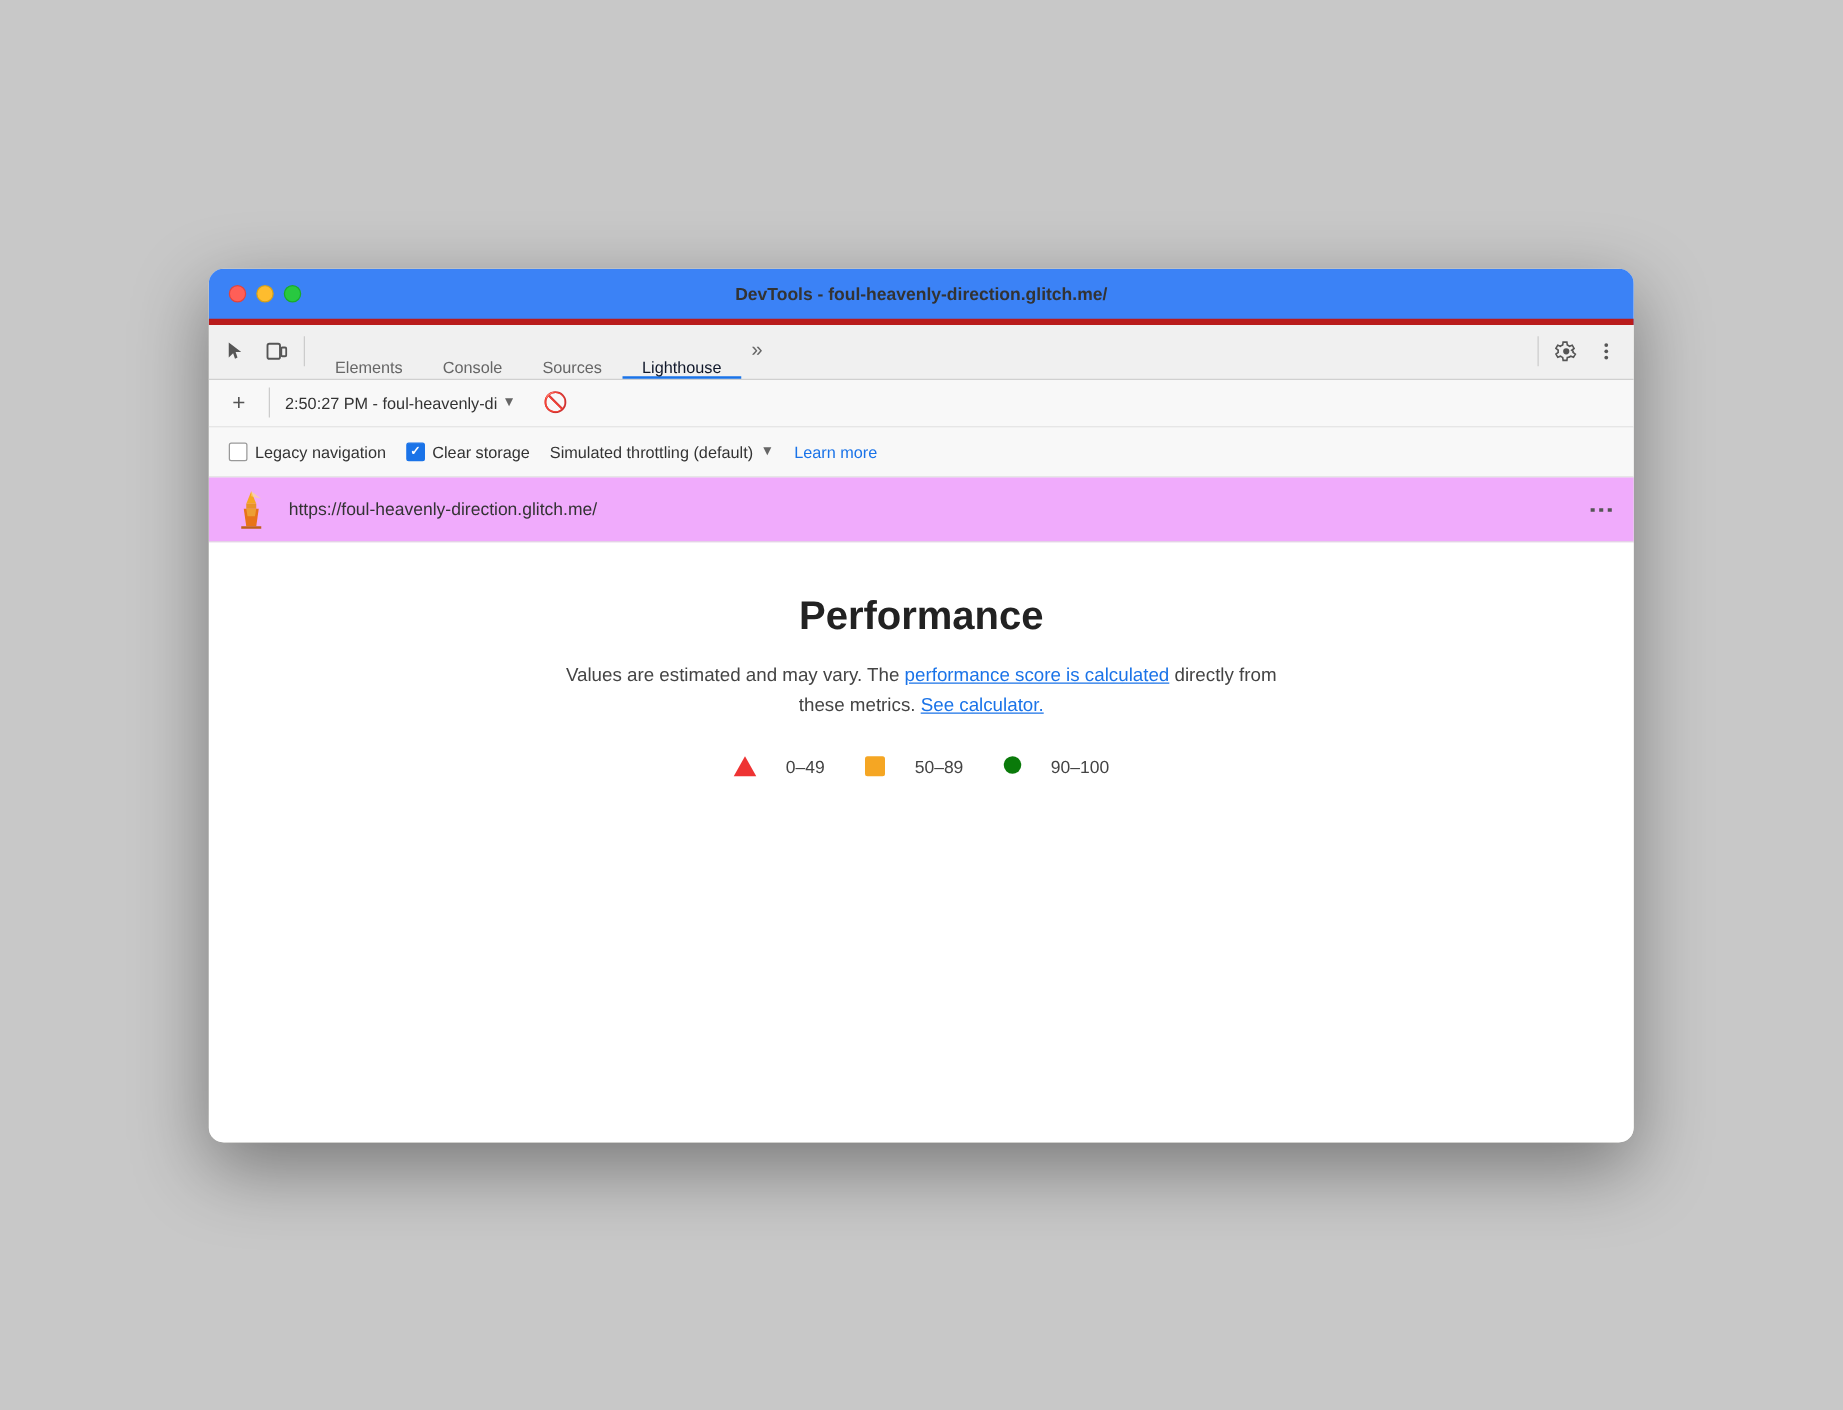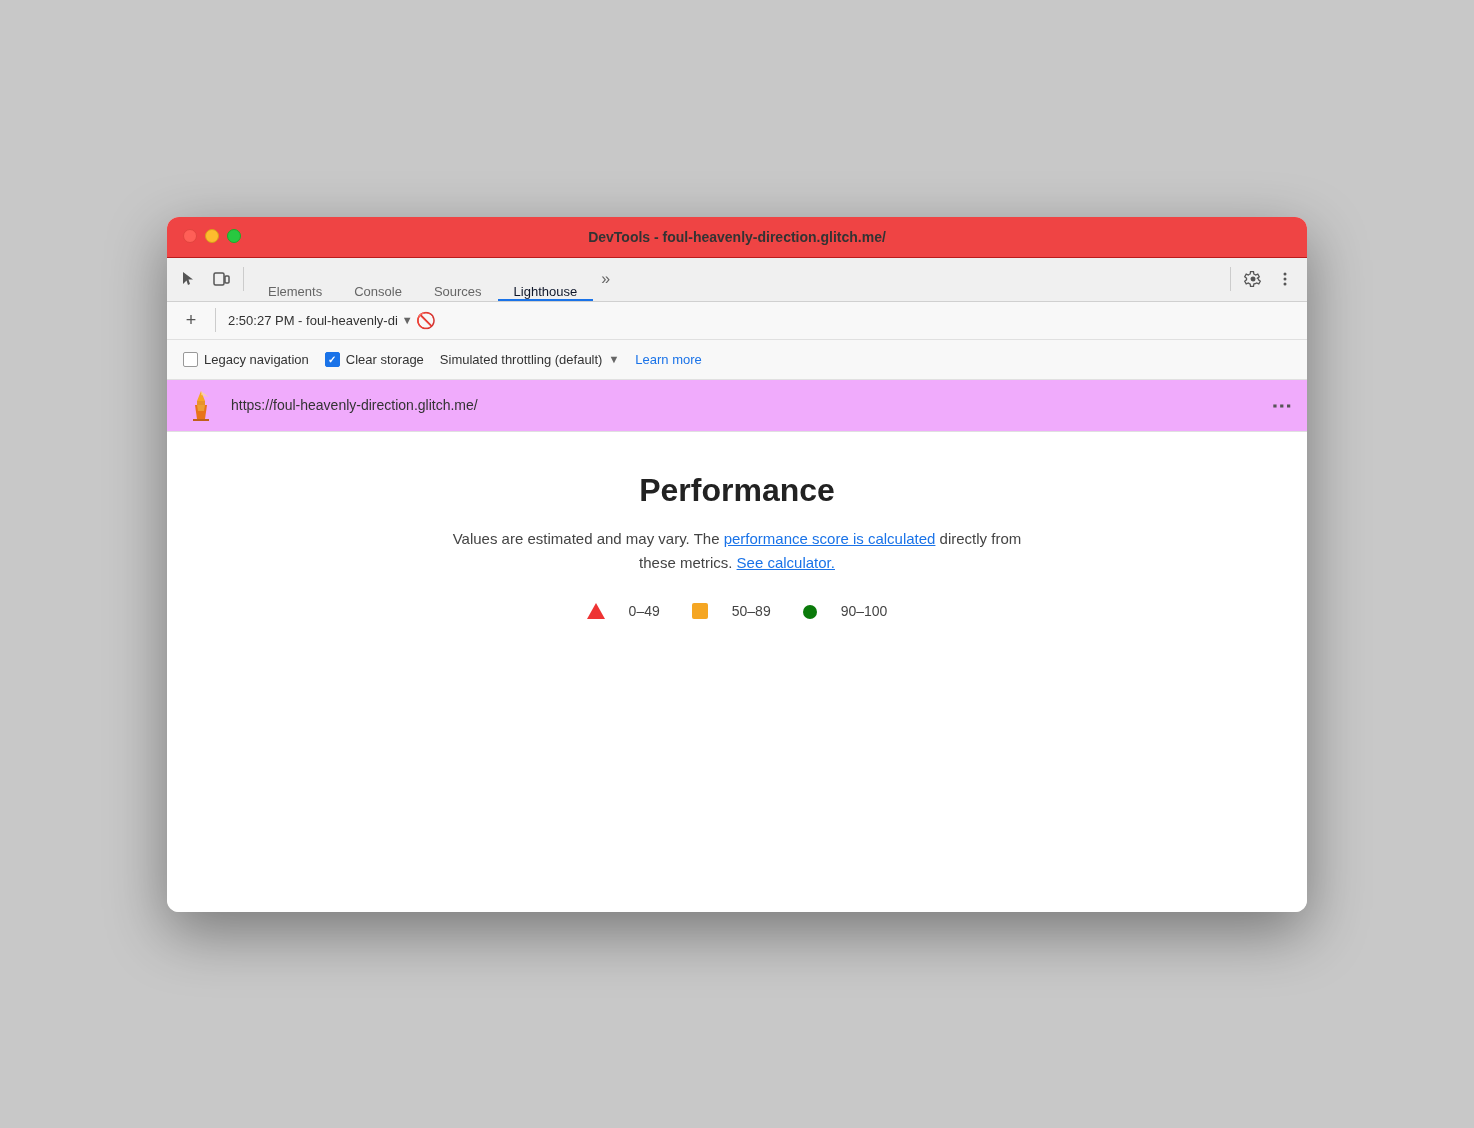--- a/index.html
+++ b/index.html
@@ -13,25 +13,25 @@
     }
     .window {
       width: 1140px;
       background: #f5f5f0;
       border-radius: 12px;
       box-shadow: 0 20px 60px rgba(0,0,0,0.4);
       overflow: hidden;
     }
     
     .title-bar {
-      background: #ef4444;
-      border-bottom: 1px solid #b91c1c;
+      background: #3b82f6;
+      border-bottom: 5px solid #b91c1c;
       padding: 12px 16px;
       display: flex;
-      align-items: flex-start;
+      align-items: center;
       justify-content: center;
       position: relative;
     }
     .traffic-lights {
       position: absolute;
       left: 16px;
       display: flex;
       gap: 8px;
       align-items: center;
     }
@@ -127,21 +127,21 @@
       align-items: center;
       justify-content: center;
       font-size: 18px;
       color: #555;
       cursor: pointer;
       border-radius: 3px;
     }
     .url-bar {
       display: flex;
       align-items: center;
-      gap: 4px;
+      gap: 22px;
       font-size: 13px;
       color: #333;
       flex: 1;
     }
     .url-dropdown {
       display: flex;
       align-items: center;
       gap: 4px;
       cursor: pointer;
     }
@@ -303,21 +303,21 @@
     
     .legend {
       display: flex;
       align-items: center;
       gap: 32px;
       font-size: 14px;
       color: #444;
     }
     .legend-item {
       display: flex;
-      align-items: flex-end;
+      align-items: flex-start;
       gap: 24px;
     }
     .legend-icon-triangle {
       width: 0;
       height: 0;
       border-left: 9px solid transparent;
       border-right: 9px solid transparent;
       border-bottom: 16px solid #e33;
     }
     .legend-icon-square {

